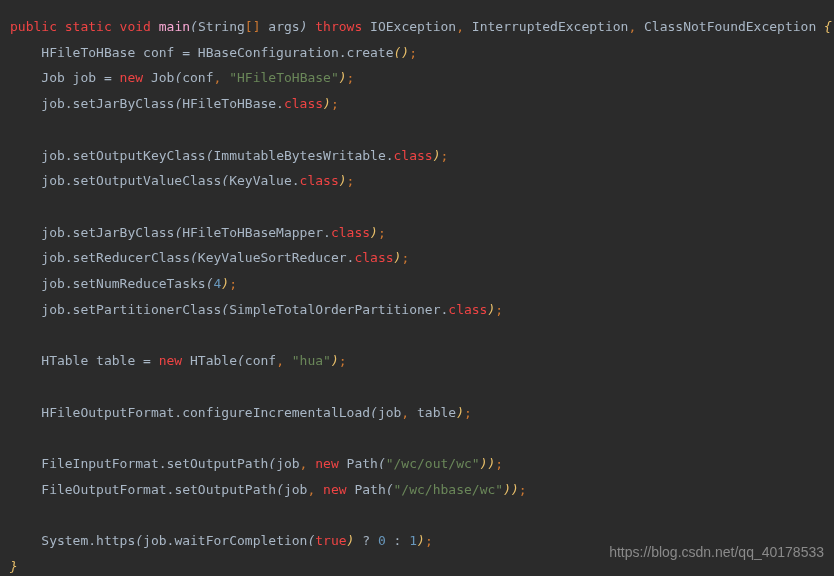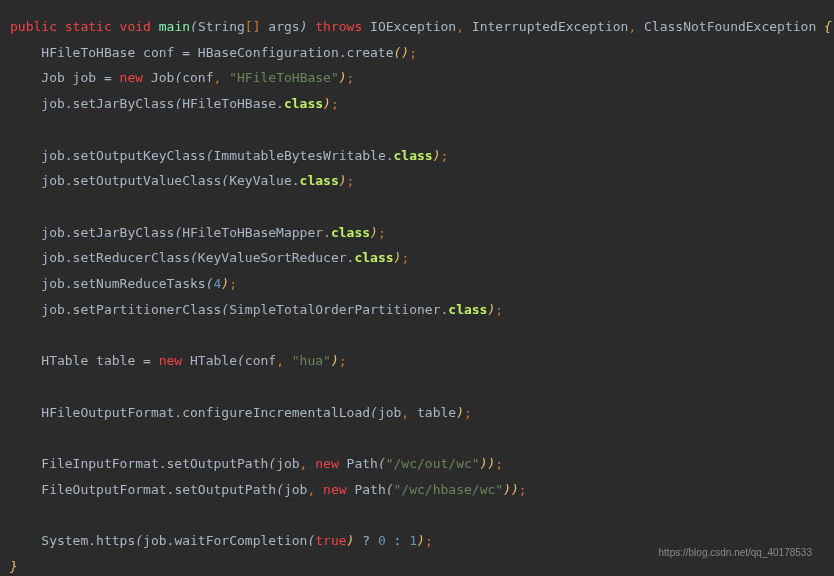--- a/index.html
+++ b/index.html
@@ -13,37 +13,37 @@
     color: #a9b7c6;
     padding: 14px 10px 10px 10px;
     position: relative;
     overflow: hidden;
   }
   pre {
     font-family: inherit;
     white-space: pre;
   }
   .kw { color: #ef4444; }          
-  .method-name { color: #86efac; }
+  .method-name { color: #f9a8d4; }
   .brackets-yellow { color: #cc7832; }
   .paren { color: #a9b7c6; font-style: italic; }
   .paren-gold { color: #e8bf6a; font-style: italic; }
   .brace { color: #e8bf6a; font-style: italic; }
   .str { color: #6a8759; }
   .num { color: #6897bb; }
-  .cls { color: #bef264; font-weight: bold; }
+  .cls { color: #ef4444; }
   .ital { }
   .semi { color: #cc7832; }
   .comma { color: #cc7832; }
   .watermark {
     position: absolute;
     bottom: 10px;
-    right: 22px;
+    right: 10px;
     color: #8a8a8a;
-    font-size: 10px;
+    font-size: 14px;
     font-family: sans-serif;
     text-align: right;
   }
 </style>
 </head>
 <body>
 
 <pre><span class="kw">public</span> <span class="kw">static</span> <span class="kw">void</span> <span class="method-name">main</span><span class="paren">(</span><span>String</span><span class="brackets-yellow">[</span><span class="brackets-yellow">]</span><span> args</span><span class="paren">)</span> <span class="kw">throws</span> <span>IOException</span><span class="comma">,</span> <span>InterruptedException</span><span class="comma">,</span> <span>ClassNotFoundException</span> <span class="brace">{</span>
     <span>HFileToHBase conf = HBaseConfiguration.</span><span class="ital">create</span><span class="paren-gold">()</span><span class="semi">;</span>
     <span>Job job = </span><span class="kw">new</span><span> Job</span><span class="paren">(</span><span>conf</span><span class="comma">,</span> <span class="str">"HFileToHBase"</span><span class="paren-gold">)</span><span class="semi">;</span>

